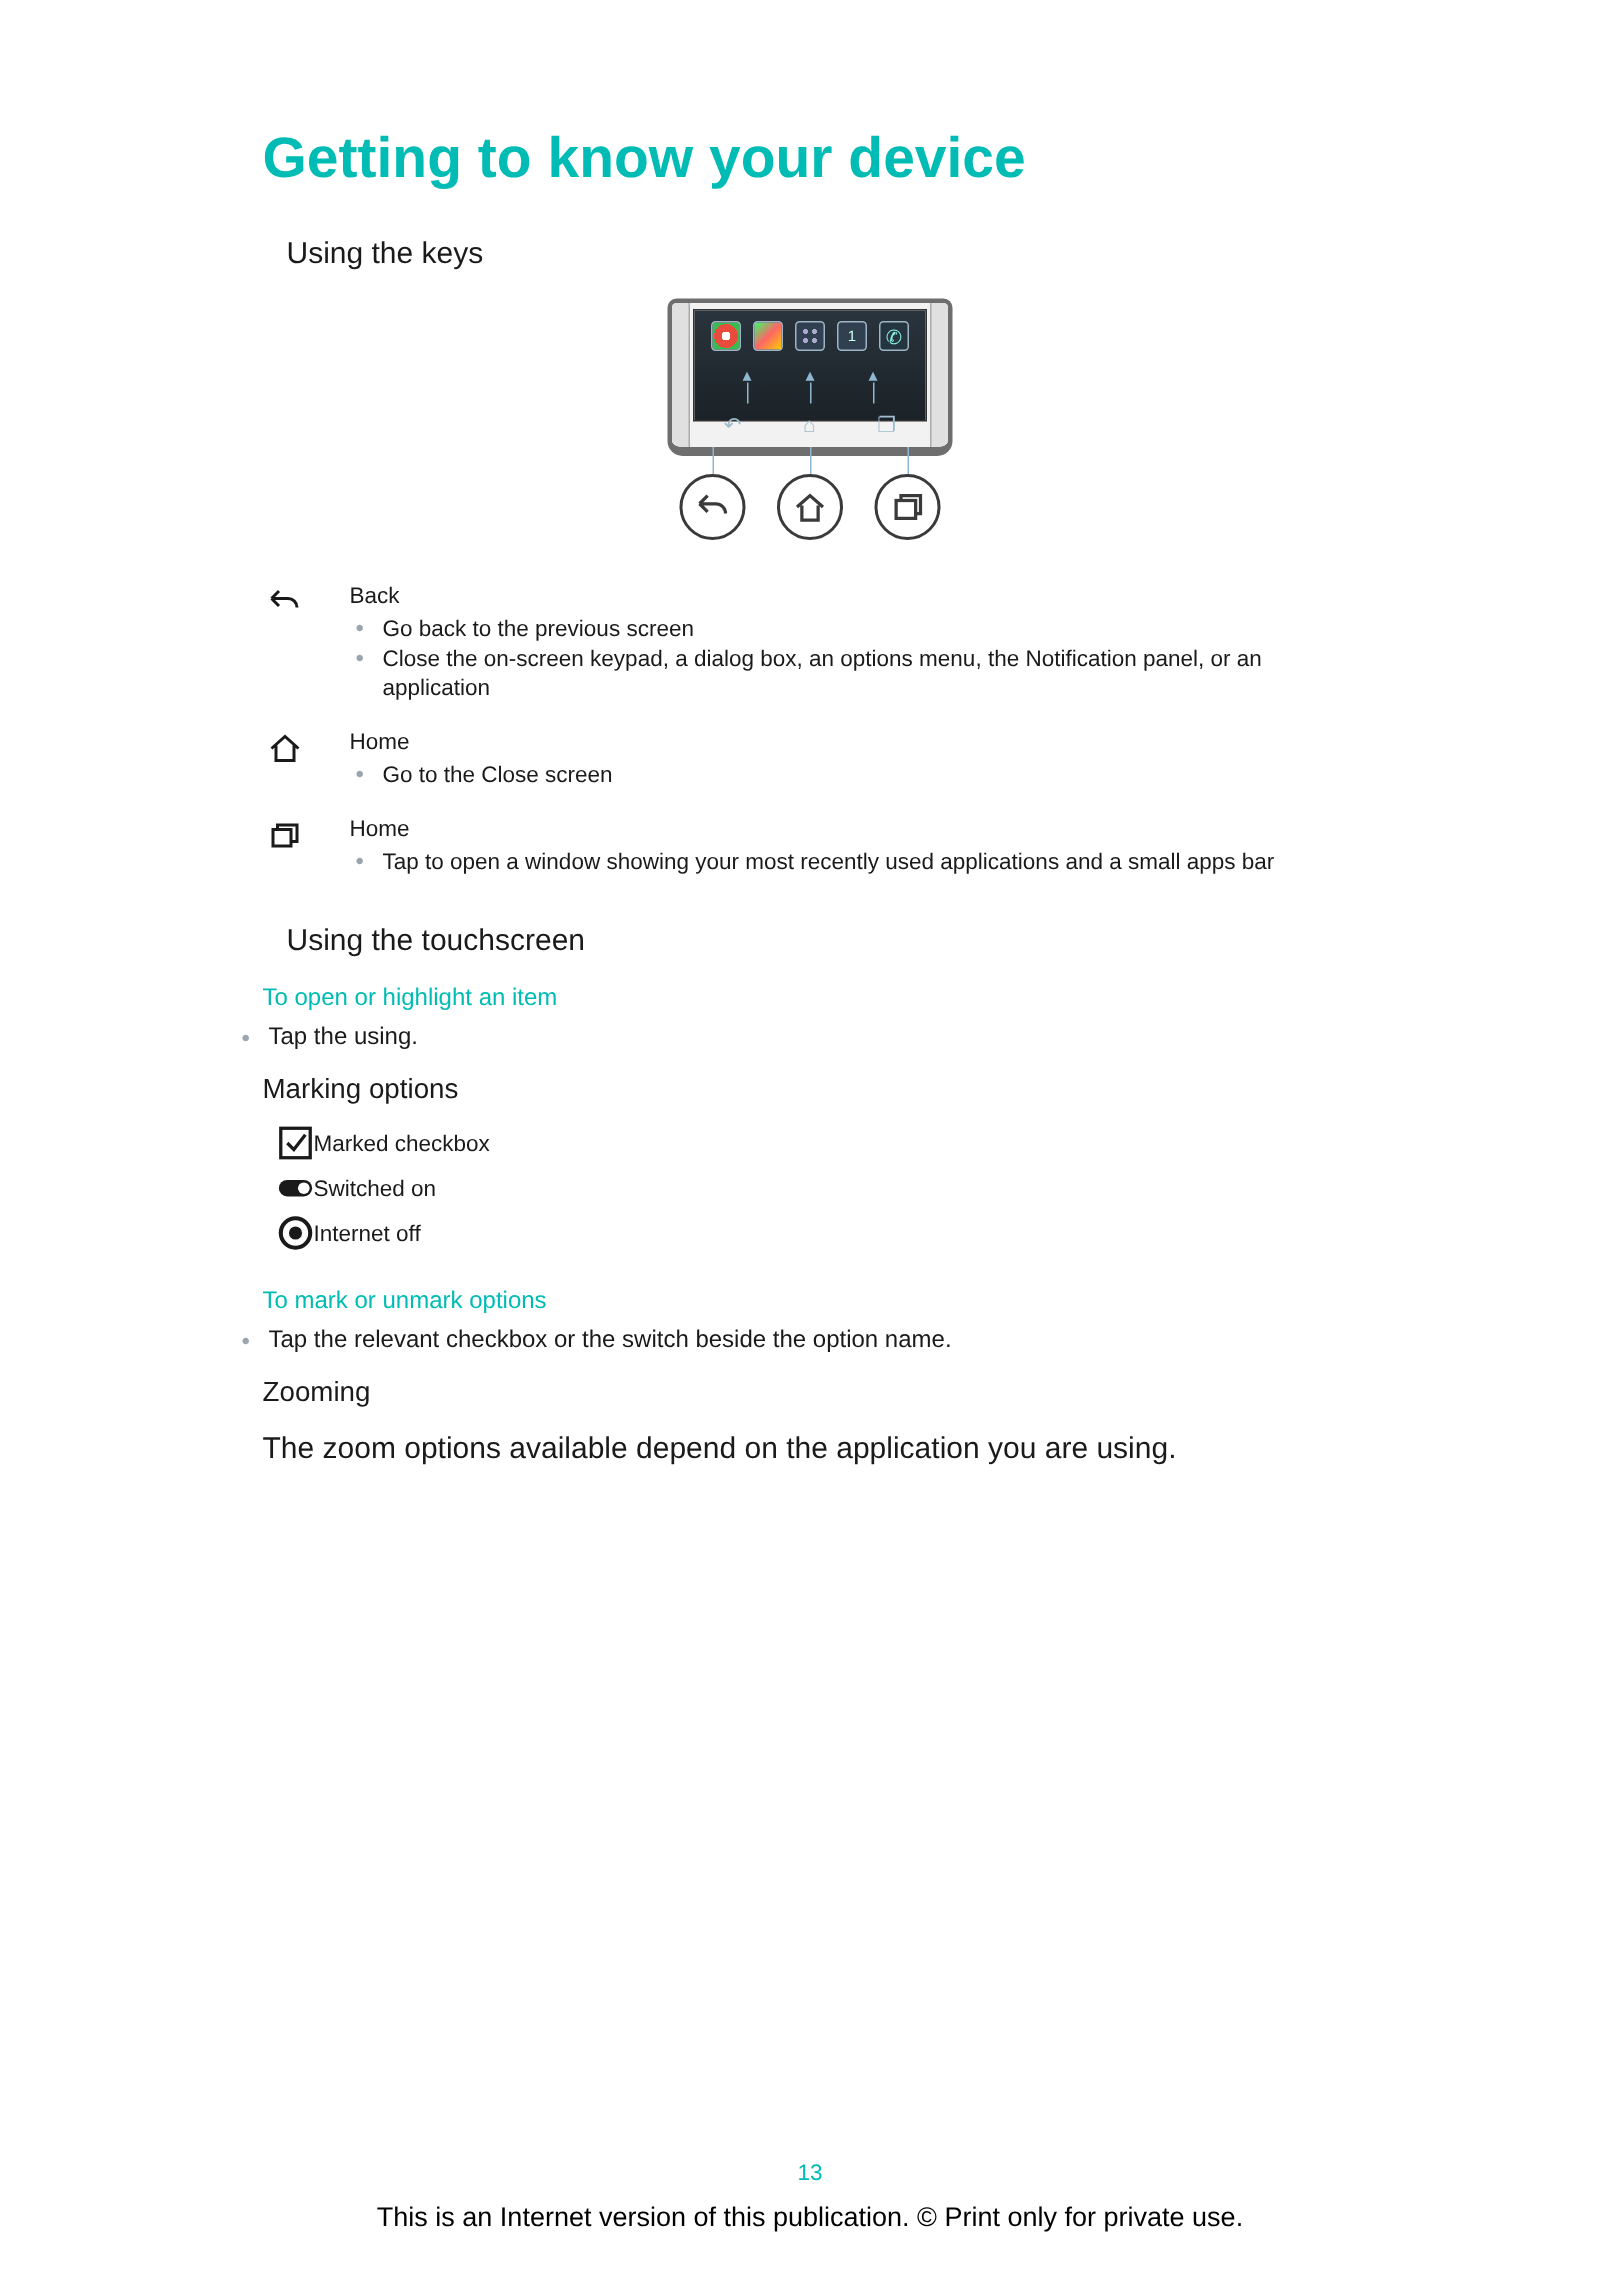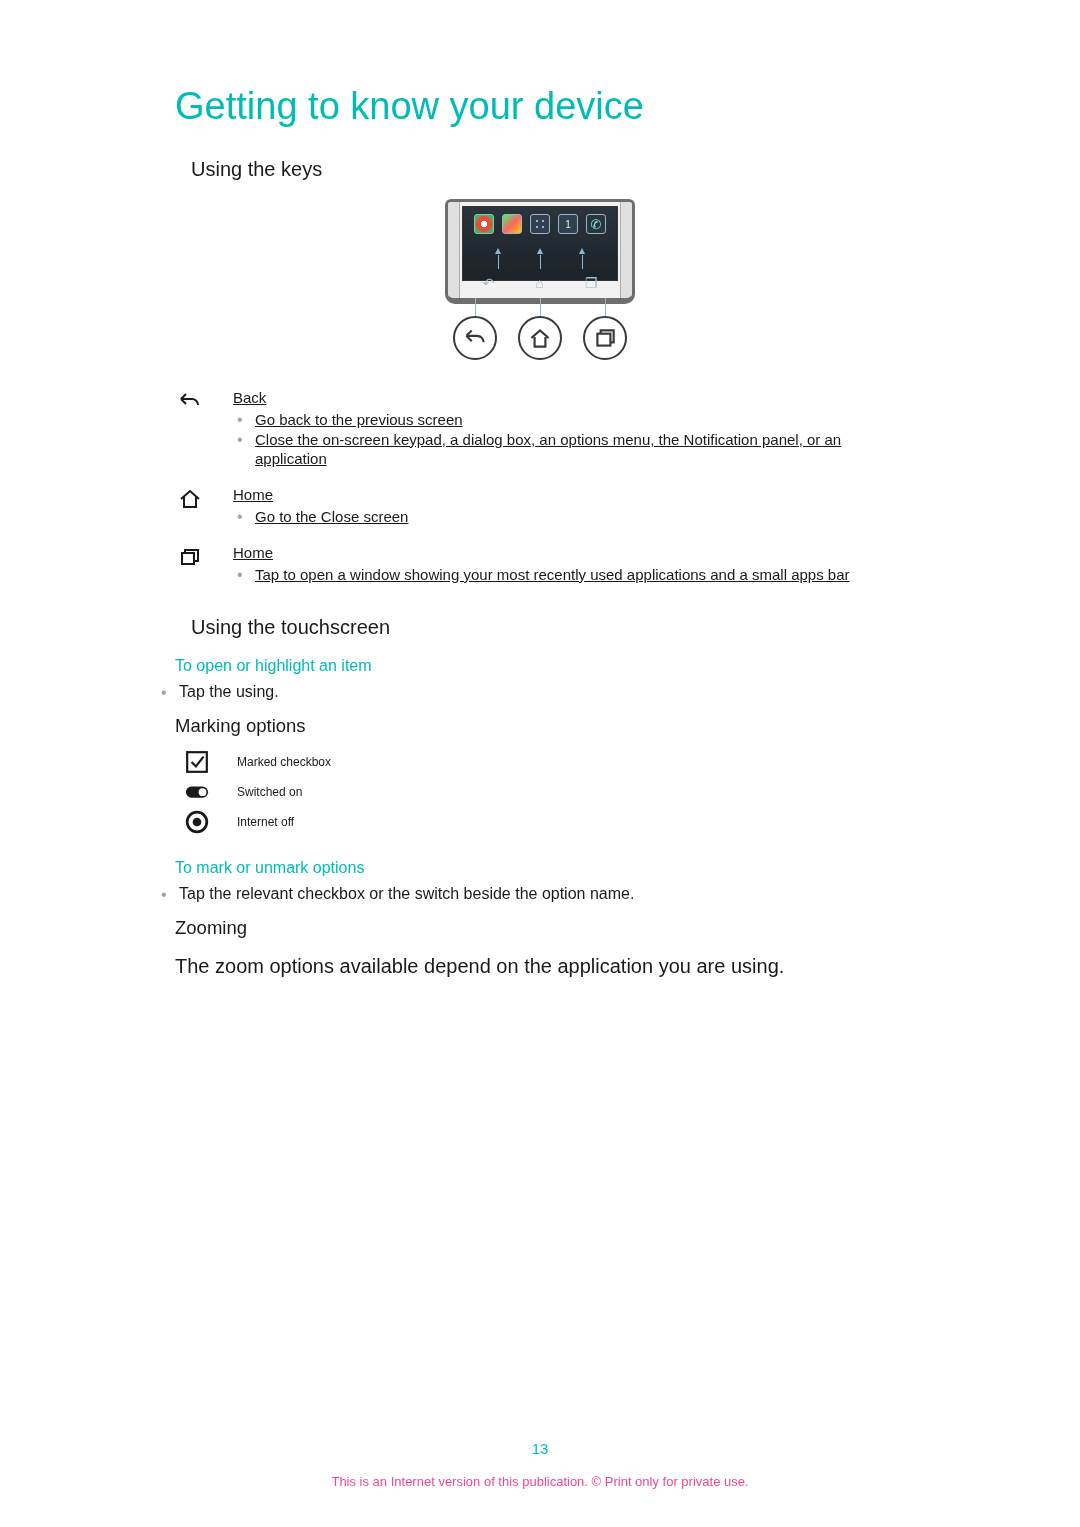--- a/index.html
+++ b/index.html
@@ -10,21 +10,21 @@
     background: #ffffff;
     font-family: Arial, Helvetica, sans-serif;
     color: #1a1a1a;
     position: relative;
   }
   .page {
     padding: 85px 175px 0 175px;
   }
   h1 {
     font-size: 38px;
-    font-weight: 400;
+    font-weight: 700;
     margin: 0 0 30px 0;
   }
   h2 {
     font-size: 20px;
     font-weight: 400;
     margin: 18px 0 18px 16px;
   }
   h3 {
     font-size: 18.5px;
     font-weight: 400;
@@ -152,21 +152,21 @@
     font-size: 15px;
     line-height: 1.32;
   }
   .key-icon {
     width: 30px; height: 24px;
     flex: 0 0 30px;
     margin-top: 2px;
     display:flex; align-items:center; justify-content:center;
   }
   .key-icon svg { width: 24px; height: 24px; }
-  .key-text { flex: 1; text-decoration: underline; }
+  .key-text { flex: 1; }
   .key-text .kt-title { display:block; }
   .key-text ul {
     margin: 2px 0 0 0;
     padding-left: 22px;
   }
   .key-text ul li {
     list-style: none;
     position: relative;
     padding-left: 0;
   }
@@ -189,22 +189,21 @@
   .top-bullet li {
     list-style: none;
     position: relative;
     font-size: 16px;
   }
   .top-bullet.shift { margin-left: -18px; }
 
   .mark-row {
     display:flex;
     align-items:center;
-    gap: 28px;
-    font-size: 12px;
+    font-size: 15px;
     margin: 8px 0;
     padding-left: 10px;
   }
   .mark-icon {
     width: 24px; height: 22px; flex:0 0 24px;
     display:flex; align-items:center; justify-content:center;
   }
   .plain { font-size: 20px; line-height: 1.35; margin: 6px 0; }
 
   .page-number {
@@ -212,22 +211,22 @@
     left: 0; right: 0;
     bottom: 70px;
     text-align: center;
     font-size: 15px;
   }
   .footer-note {
     position: absolute;
     left: 0; right: 0;
     bottom: 38px;
     text-align: center;
-    font-size: 13px;
-    color: #ec4899;
+    font-size: 18px;
+    color: #000000;
   }
 </style>
 </head>
 <body>
 
 <div class="page">
   <h1 style="color:#00bcb4">Getting to know your device</h1>
 
   <h2>Using the keys</h2>
 

